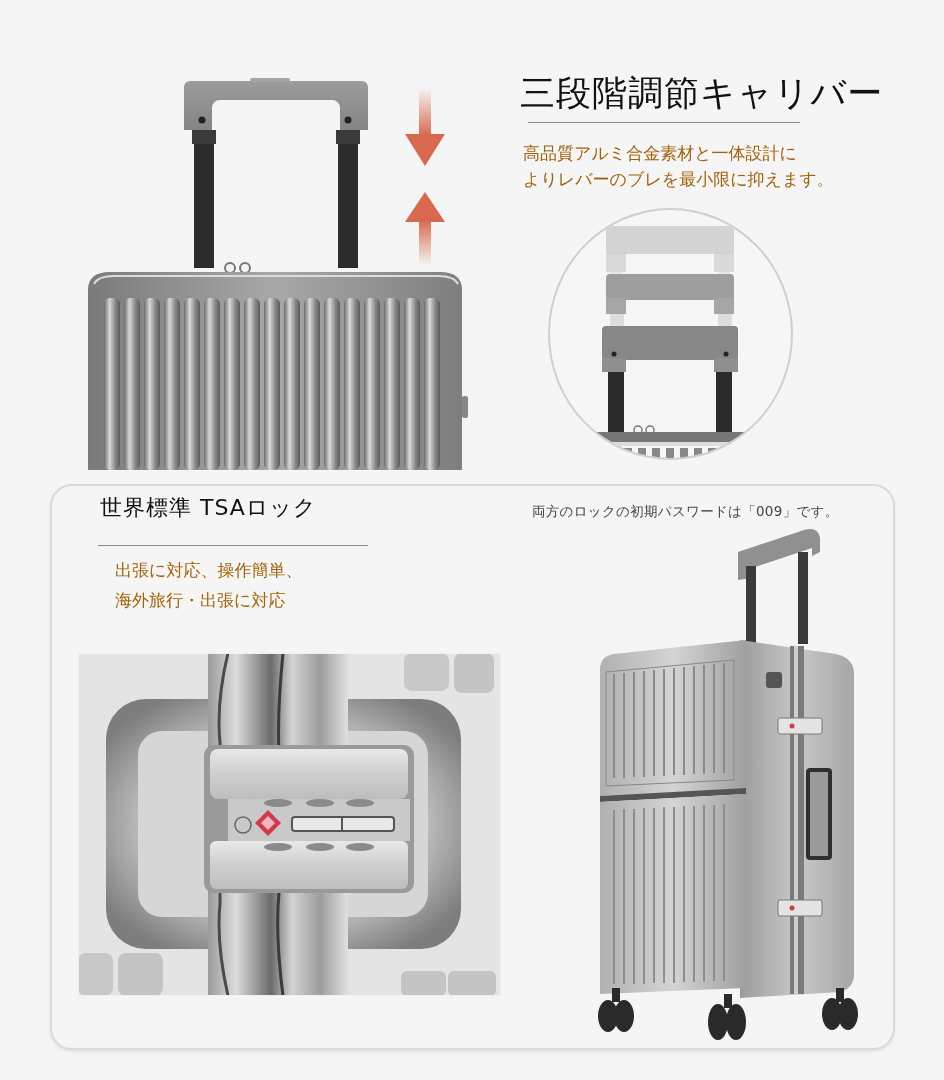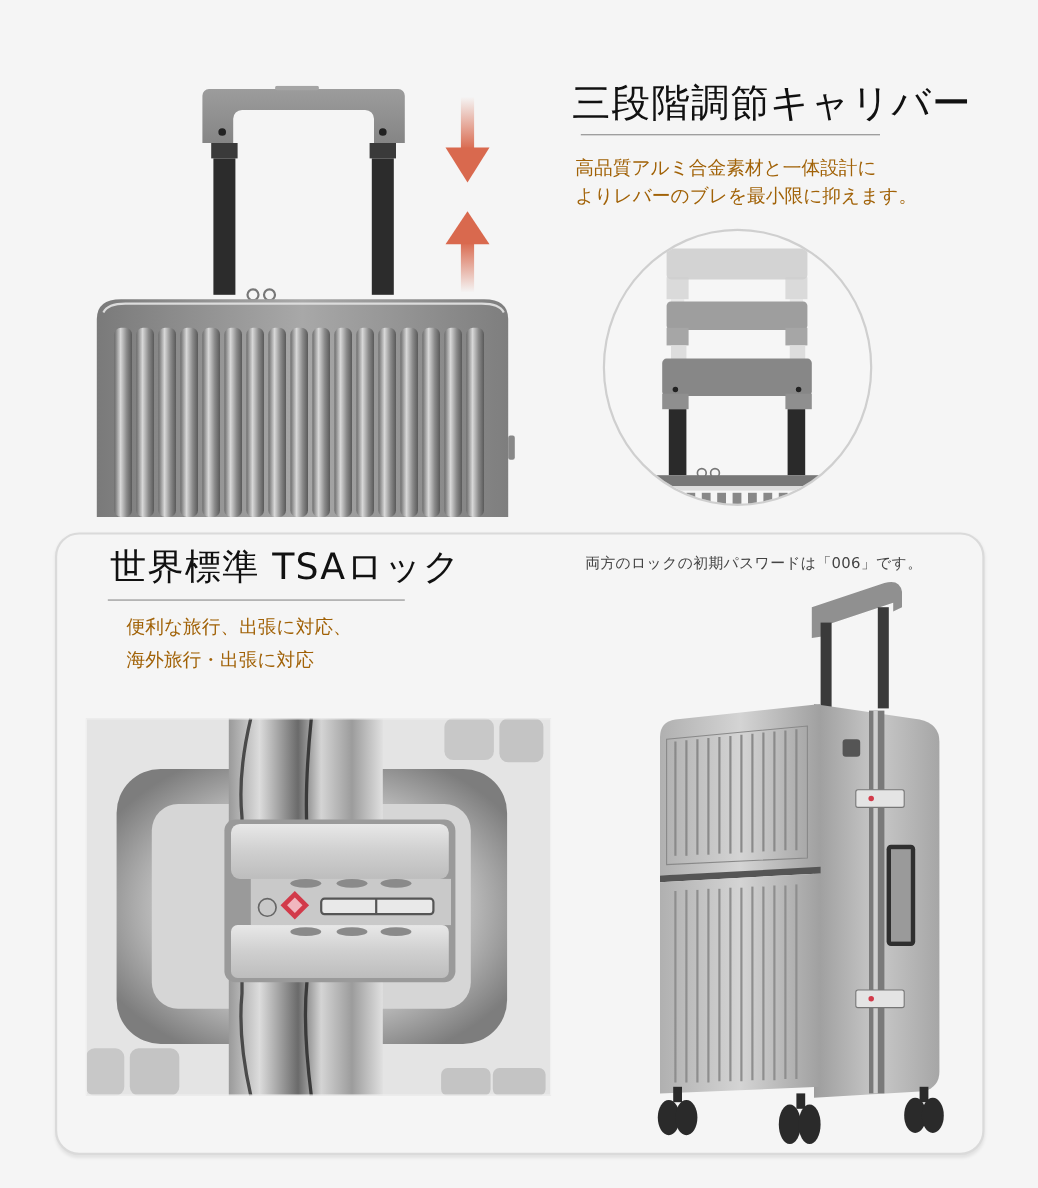--- a/index.html
+++ b/index.html
@@ -24,21 +24,21 @@
       position: absolute; left: 548px; top: 208px; width: 245px; height: 252px;
       border-radius: 50%; border: 2px solid #cfcfcf; background: #f6f6f6; overflow: hidden;
     }
 
     
     .lock-panel {
       position: absolute; left: 50px; top: 484px; width: 845px; height: 566px;
       border: 2px solid #dadada; border-radius: 22px; background: #f5f5f5;
       box-shadow: 0 2px 3px rgba(0,0,0,0.08);
     }
-    .t-tsa { left: 100px; top: 493px; font-size: 33px; }
+    .t-tsa { left: 100px; top: 493px; font-size: 22px; }
     .d-tsa { left: 98px; top: 545px; width: 270px; }
     .desc-tsa { left: 115px; top: 555px; font-size: 17px; line-height: 30px; }
     .pw-note { position: absolute; left: 532px; top: 503px; font-size: 13.5px; color: #444; letter-spacing: 0.3px; }
 
     .lock-closeup { position: absolute; left: 78px; top: 653px; width: 423px; height: 343px; overflow: hidden; background: #e6e6e6; }
     .product-shot { position: absolute; left: 590px; top: 522px; width: 280px; height: 525px; }
   </style>
 </head>
 <body>
 
@@ -164,23 +164,23 @@
       <rect x="144" y="238" width="8" height="14"></rect>
         <rect x="158" y="238" width="8" height="14"></rect>
     </g>
   </svg>
 </div>
 
 <div class="lock-panel"></div>
 
 <div class="feature-title t-tsa">世界標準 TSAロック</div>
 <div class="divider d-tsa"></div>
-<div class="desc desc-tsa">便利な旅行、出張に対応、
+<div class="desc desc-tsa">出張に対応、操作簡単、
 海外旅行・出張に対応</div>
-<div class="pw-note">両方のロックの初期パスワードは「006」です。</div>
+<div class="pw-note">両方のロックの初期パスワードは「009」です。</div>
 
 <div class="lock-closeup">
   <svg width="423" height="343" viewBox="0 0 423 343">
     <defs>
       <radialGradient id="recess" cx="0.5" cy="0.5" r="0.6">
         <stop offset="0.6" stop-color="#c8c8c8"></stop>
         <stop offset="1" stop-color="#7d7d7d"></stop>
       </radialGradient>
       <linearGradient id="frameGrad" x1="0" y1="0" x2="1" y2="0">
         <stop offset="0" stop-color="#9a9a9a"></stop>

